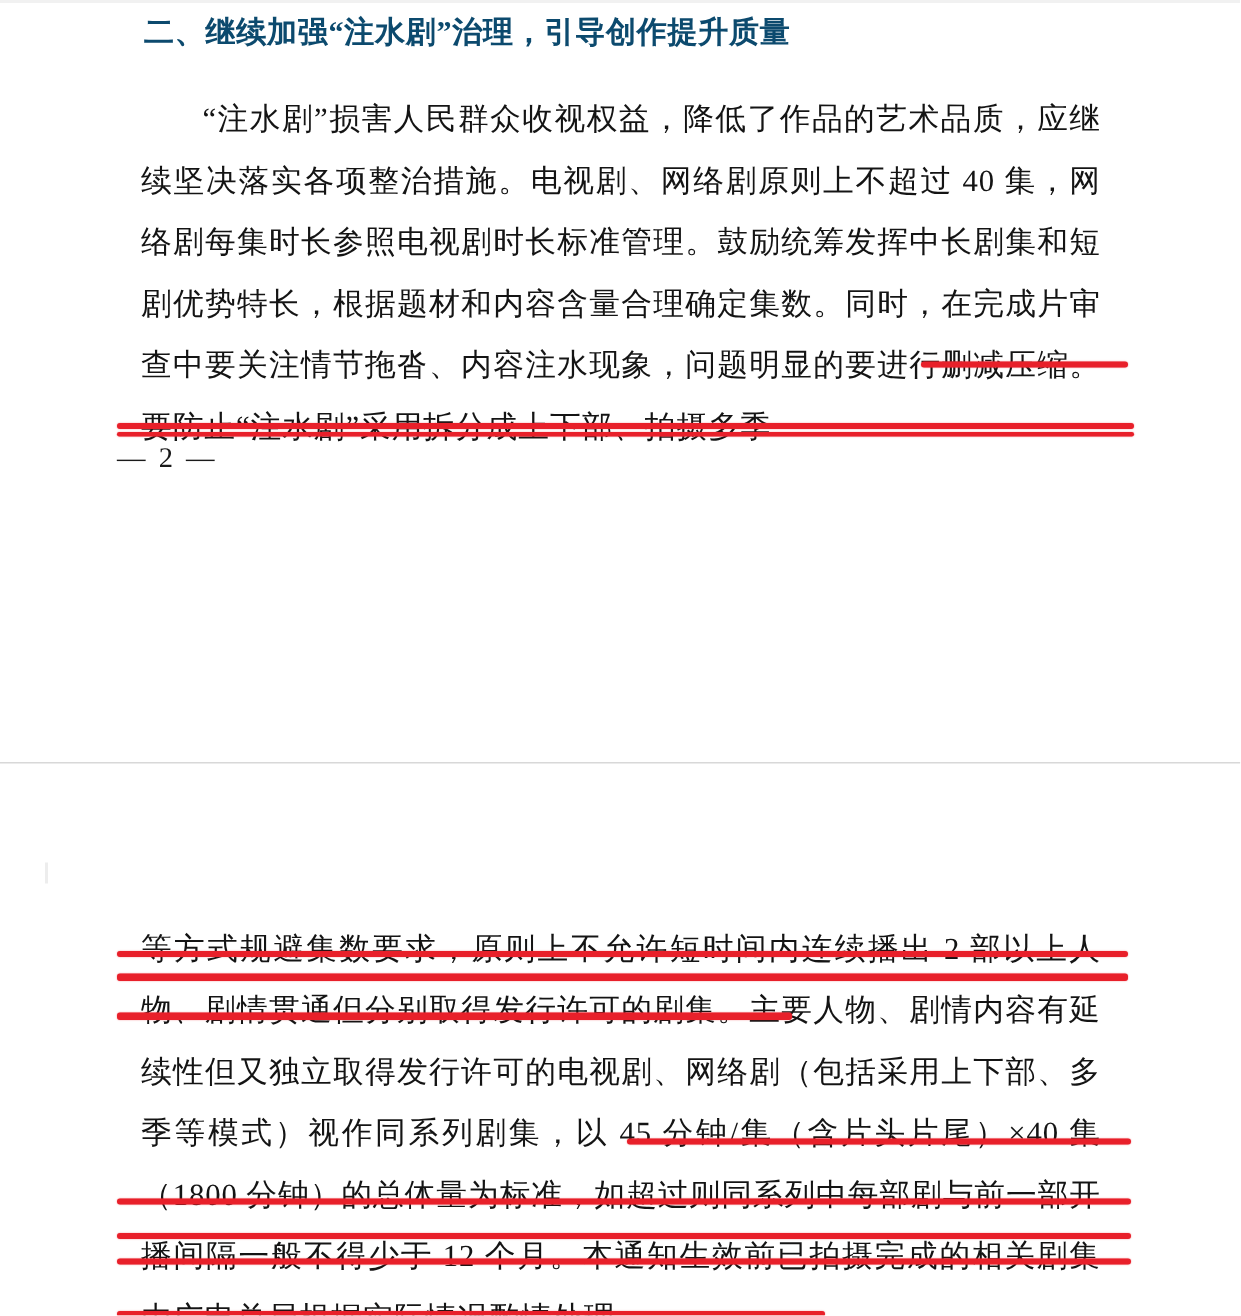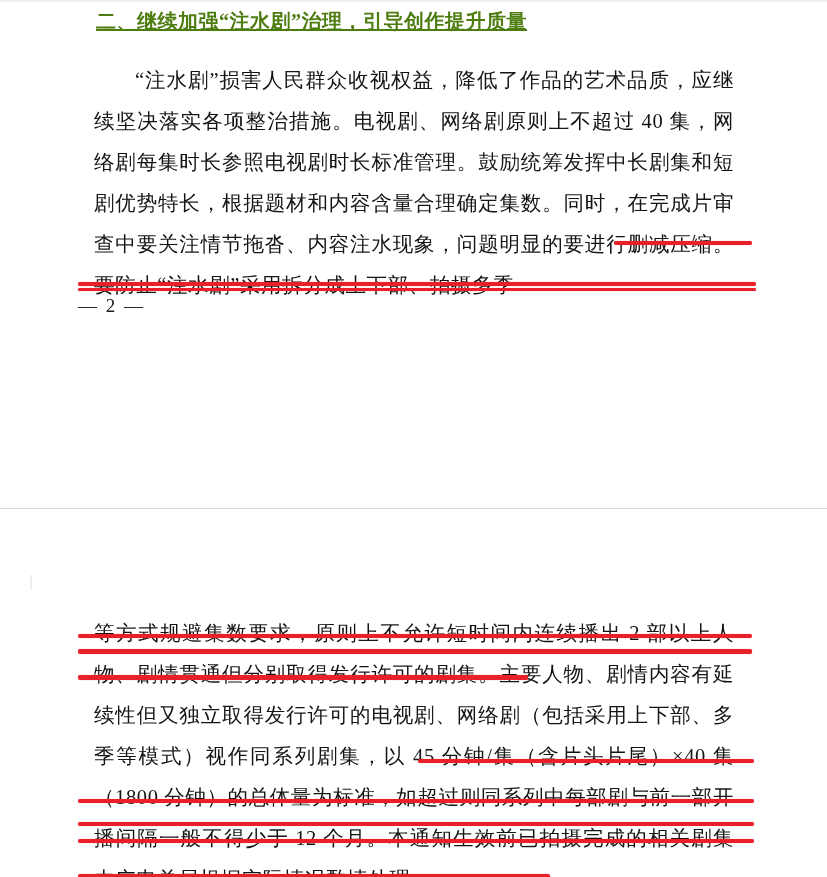--- a/index.html
+++ b/index.html
@@ -41,24 +41,23 @@
     background: #ffffff;
   }
 
   .heading {
     position: absolute;
     left: 96px;
     top: 8px;
     font-size: 20px;
     font-weight: bold;
     letter-spacing: 0.5px;
-    color: #4d7c0f;
+    color: #0c4a6e;
     white-space: nowrap;
     font-family: "Liberation Serif", "DejaVu Serif", serif;
-    text-decoration: underline;
   }
 
   .body-text {
     position: absolute;
     left: 78px;
     width: 672px;
     font-size: 20.5px;
     line-height: 41px;
     color: #141414;
     letter-spacing: 0.6px;

